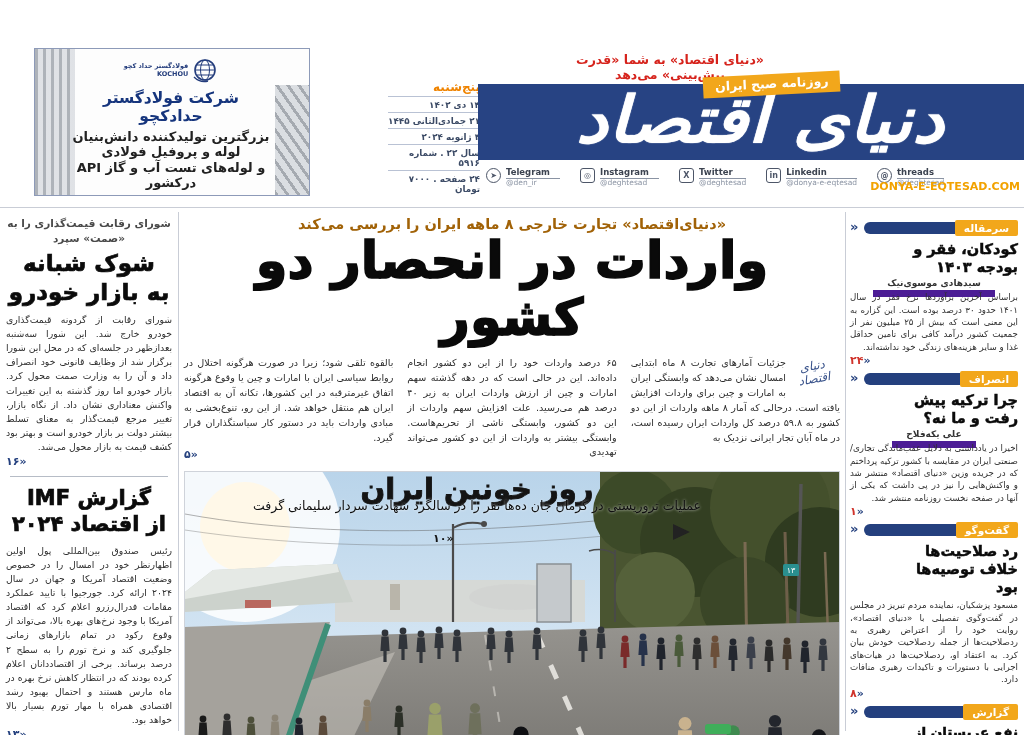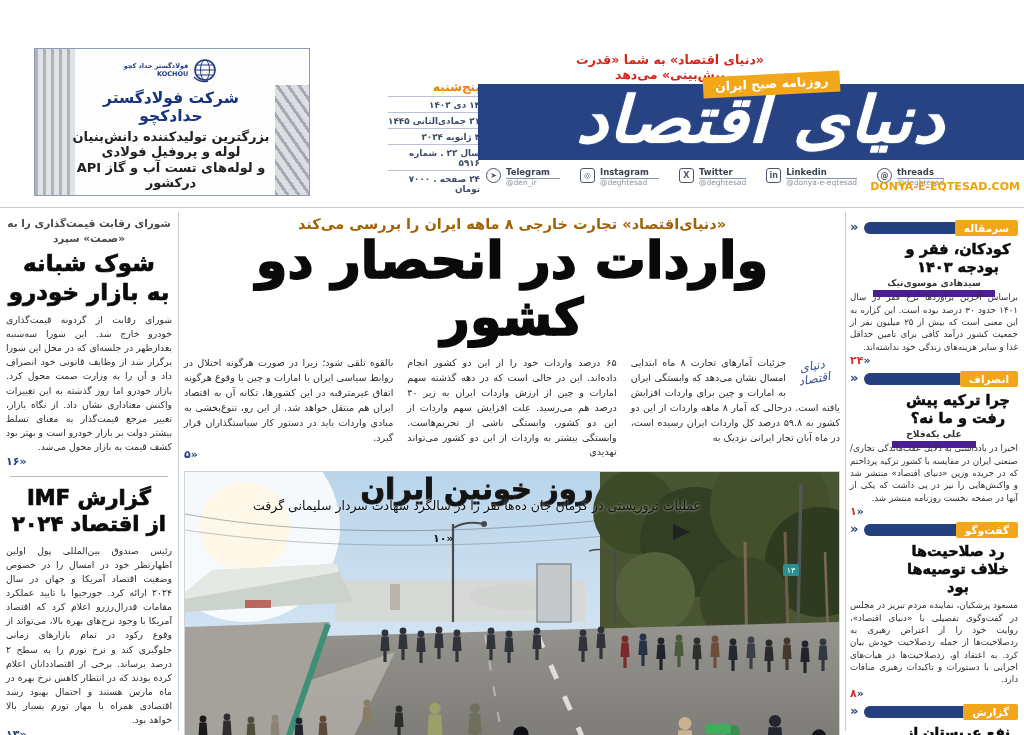--- a/index.html
+++ b/index.html
@@ -88,21 +88,21 @@
   .ph-ref { position:absolute; top:60px; left:248px; font-size:11px; font-weight:900; color:#141414; direction:rtl; }
 
   
   .sidebar { position:absolute; left:850px; top:220px; width:168px; direction:rtl; }
   .sec { margin-bottom:4px; }
   .sec-head { position:relative; height:16px; }
   .sec-bar { position:absolute; right:0; left:14px; top:2px; height:12px; background:#24407e; border-radius:7px; }
   .sec-label { position:absolute; right:0; top:0; background:#f2a71b; color:#fff; font-size:10.5px; font-weight:900;
     line-height:16px; padding:0 9px; border-radius:2px; }
   .sec-chev { position:absolute; left:0; top:-1px; color:#24407e; font-size:13px; font-weight:900; }
-  .sec-title { text-align:center; font-size:14.5px; font-weight:900; color:#0b0b0b; margin-top:4px;
+  .sec-title { font-size:14.5px; font-weight:900; color:#0b0b0b; margin-top:4px;
     -webkit-text-stroke:0.5px #0b0b0b; line-height:1.25;margin-left:48px; }
   .sec-author { text-align:center; font-size:9px; font-weight:bold; color:#333; margin-top:2px; }
   .sec-author span { border-bottom:7px solid #4c1d95; padding:0 14px 2px; }
   .sec-body { font-size:8.7px; line-height:1.42; text-align:justify; color:#2f2f2f; margin-top:3px; }
 </style>
 </head>
 <body>
 
 <div class="page">
 

